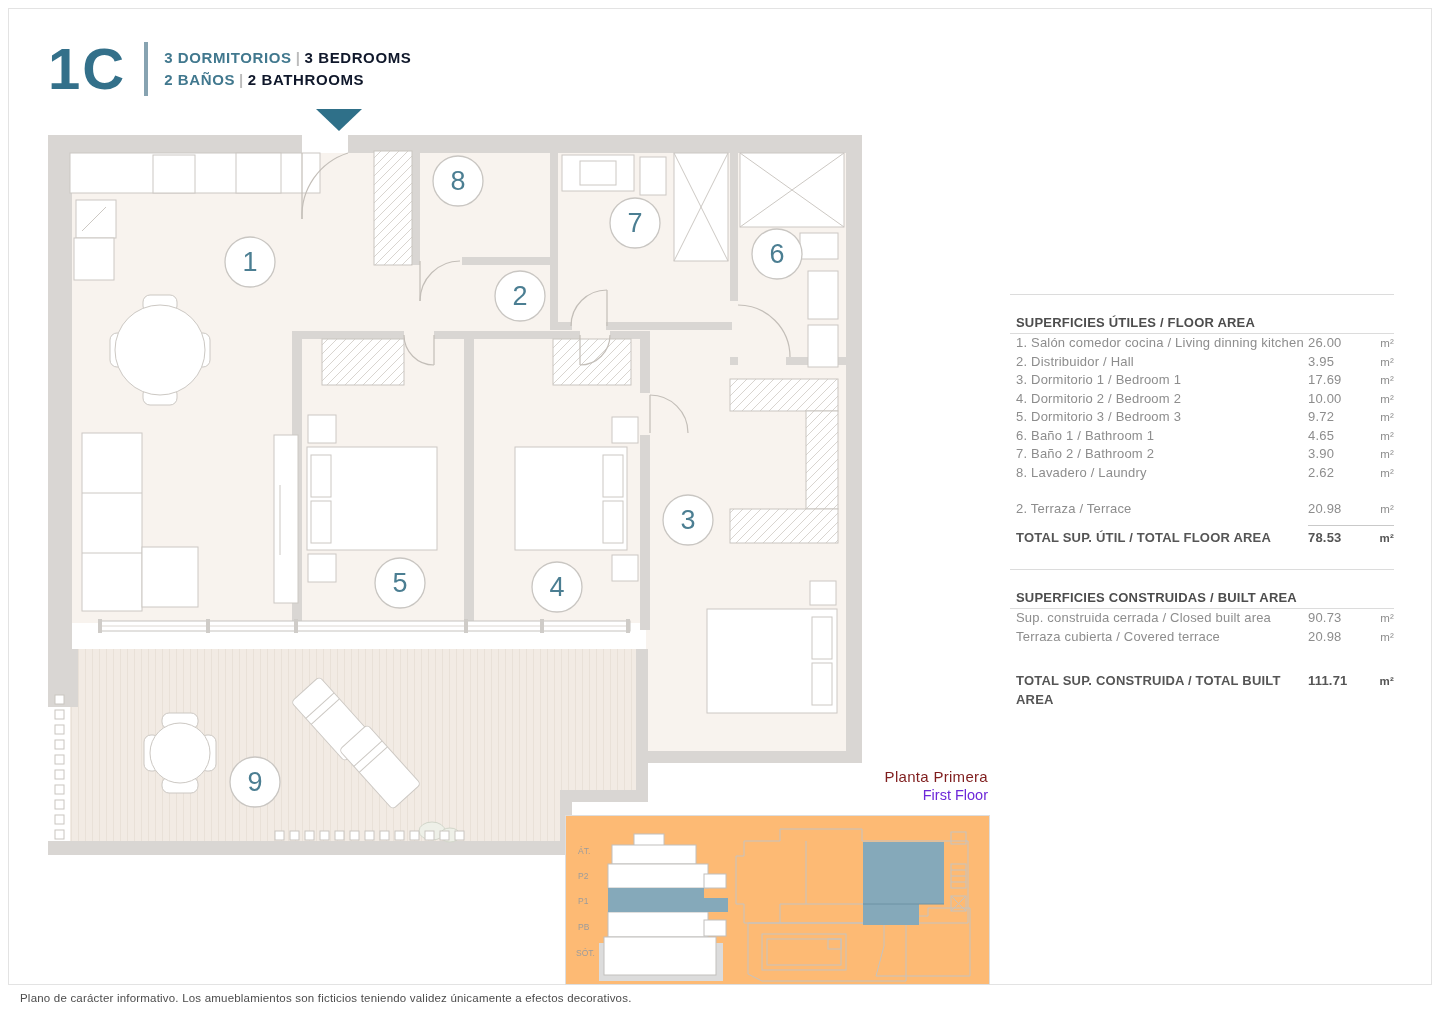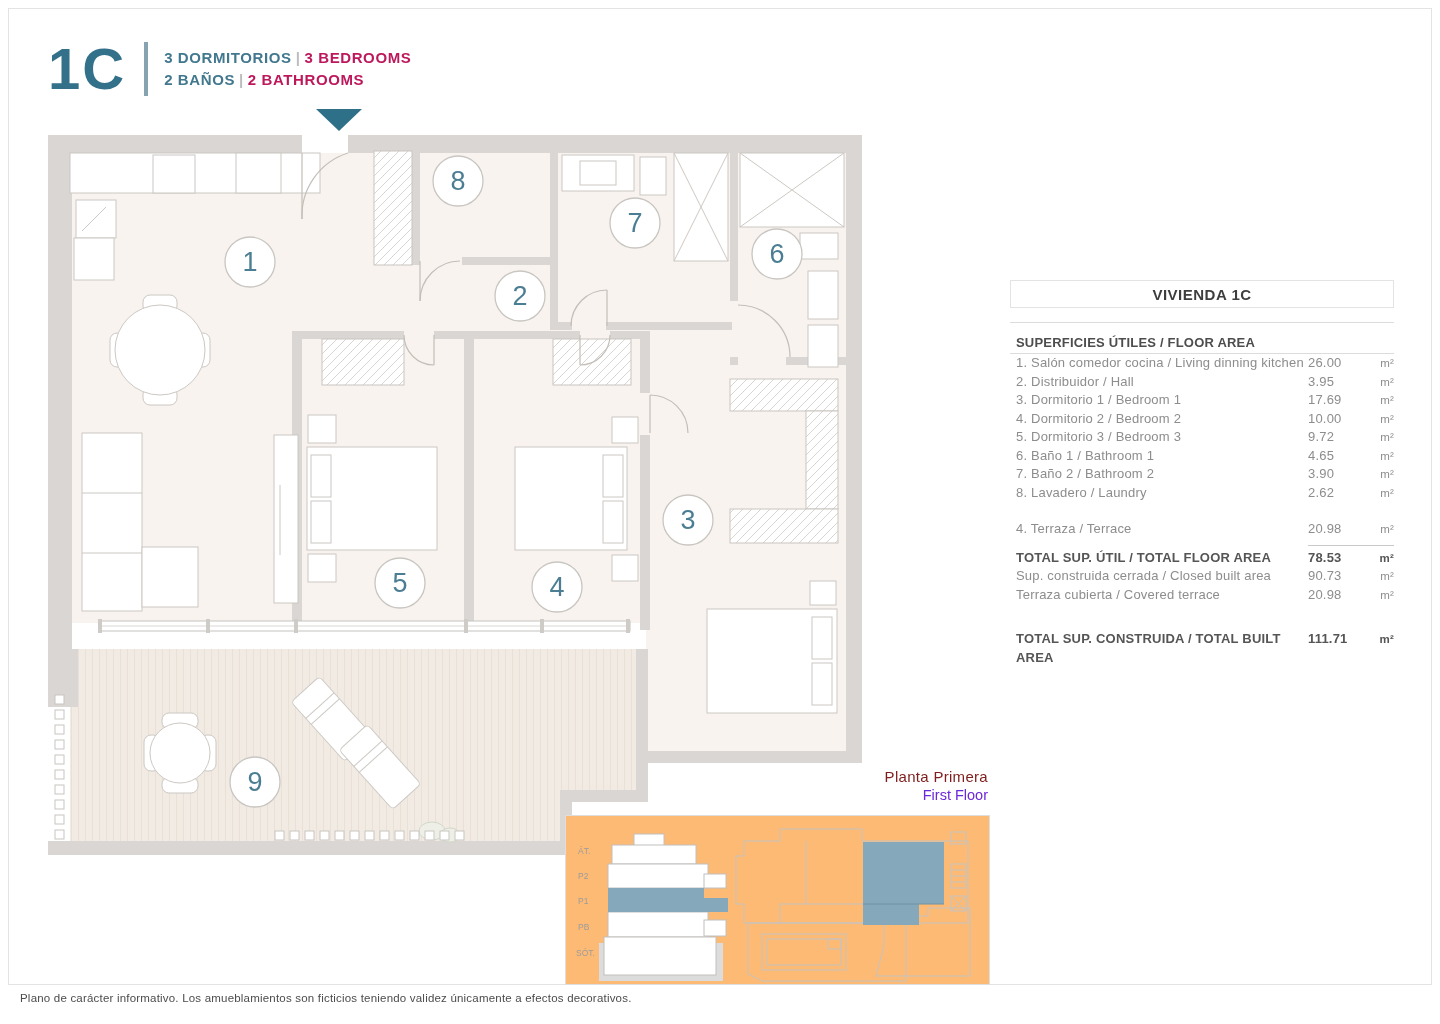--- a/index.html
+++ b/index.html
@@ -9,32 +9,32 @@
   .frame { position:absolute; left:8px; top:8px; width:1424px; height:977px;
            border:1px solid #e3e3e3; pointer-events:none; }
 
   
   .hdr { position:absolute; left:48px; top:40px; display:flex; align-items:center; }
   .hdr-code { font-size:58px; font-weight:bold; letter-spacing:2px; color:#33708a; line-height:1; }
   .hdr-divider { width:4px; height:54px; background:#87a3b1; margin:0 16px 0 18px; }
   .hdr-specs { font-size:15px; font-weight:bold; letter-spacing:.6px; line-height:22px; }
   .spec-es { color:#41788e; }
   .spec-sep { color:#bcbcbc; padding:0 4px; }
-  .spec-en { color:#be185d; }
+  .spec-en { color:#0f172a; }
 
   
   .plan-wrap { position:absolute; left:40px; top:105px; width:830px; height:760px; }
 
   
   .panel { position:absolute; left:1010px; top:280px; width:384px; }
   .panel-title { border:1px solid #e3e3e3; height:28px; display:flex; align-items:center;
                  justify-content:center; font-size:15px; font-weight:bold; letter-spacing:.5px;
                  color:#3e3e3e; }
   .sec-header { margin-top:14px; border-top:1px solid #dcdcdc; border-bottom:1px solid #dcdcdc;
-                padding:12px 0 3px 6px; font-size:13px; font-weight:bold; color:#4d4d4d;
+                padding:20px 0 3px 6px; font-size:13px; font-weight:bold; color:#4d4d4d;
                 letter-spacing:.2px; }
   .rows { padding-left:6px; }
   .row { display:flex; align-items:baseline; font-size:13px; color:#8d8d8d;
          line-height:18.5px; letter-spacing:.2px; }
   .row .lbl { flex:1; }
   .row .val { width:52px; }
   .row .unit { width:34px; text-align:right; font-size:11.5px; }
   .row.total { font-weight:bold; color:#555; font-size:13px; }
   .gap-sm { height:18px; } .gap-md { height:8px; }
   .overline { border-top:1px solid #c9c9c9; width:86px; margin-left:auto; margin-top:6px; margin-bottom:3px; }
@@ -309,21 +309,20 @@
           </g>
       <g>
             <circle cx="215" cy="677" r="25" fill="#fff" stroke="#c9c6c2" stroke-width="1.3"></circle>
             <text class="roomnum" x="215" y="686">9</text>
           </g>
     </g>
   </svg>
   </div>
 
   <div class="panel">
-    <div class="panel-title">VIVIENDA 1C</div>
 
     <div class="sec-header">SUPERFICIES ÚTILES / FLOOR AREA</div>
     <div class="rows">
       <div class="row">
           <span class="lbl">1. Salón comedor cocina / Living dinning kitchen</span>
           <span class="val">26.00</span>
           <span class="unit">m²</span>
         </div>
       <div class="row">
           <span class="lbl">2. Distribuidor / Hall</span>
@@ -355,32 +354,33 @@
           <span class="val">3.90</span>
           <span class="unit">m²</span>
         </div>
       <div class="row">
           <span class="lbl">8. Lavadero / Laundry</span>
           <span class="val">2.62</span>
           <span class="unit">m²</span>
         </div>
       <div class="gap-sm"></div>
       <div class="row">
-          <span class="lbl">4. Terraza / Terrace</span>
+          <span class="lbl">2. Terraza / Terrace</span>
           <span class="val">20.98</span>
           <span class="unit">m²</span>
         </div>
       <div class="overline"></div>
       <div class="row total">
           <span class="lbl">TOTAL SUP. ÚTIL / TOTAL FLOOR AREA</span>
           <span class="val">78.53</span>
           <span class="unit">m²</span>
         </div>
     </div>
 
+    <div class="sec-header" style="margin-top:22px;">SUPERFICIES CONSTRUIDAS / BUILT AREA</div>
     <div class="rows">
       <div class="row">
           <span class="lbl">Sup. construida cerrada / Closed built area</span>
           <span class="val">90.73</span>
           <span class="unit">m²</span>
         </div>
       <div class="row">
           <span class="lbl">Terraza cubierta / Covered terrace</span>
           <span class="val">20.98</span>
           <span class="unit">m²</span>

